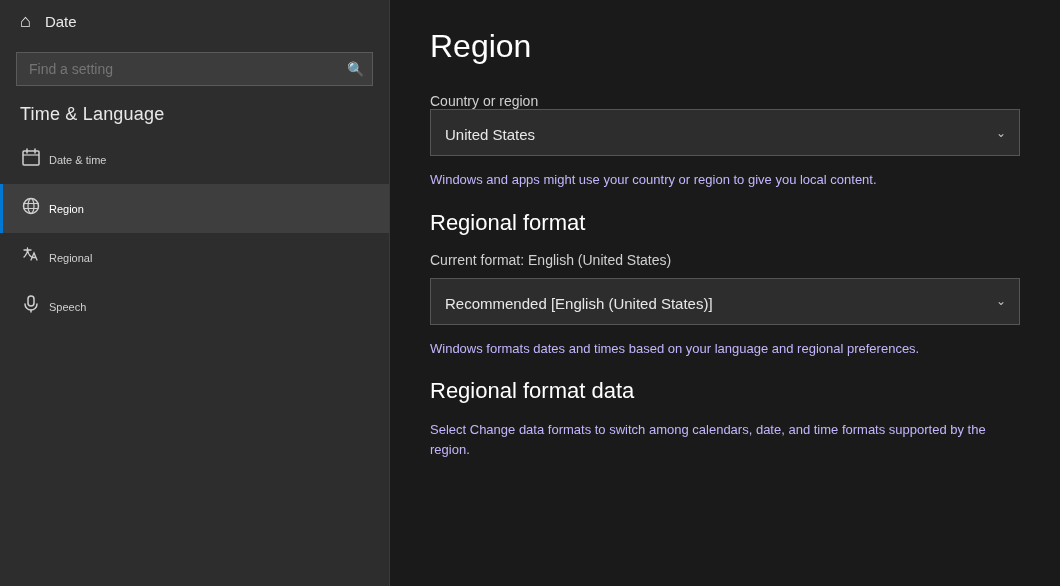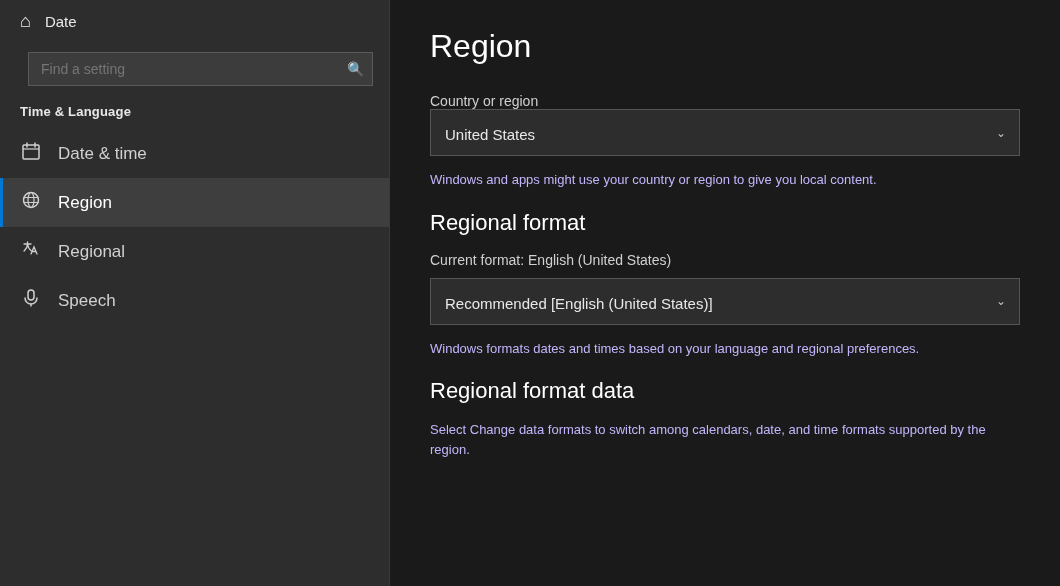--- a/index.html
+++ b/index.html
@@ -35,21 +35,20 @@
       cursor: pointer;
     }
 
     .home-icon {
       font-size: 18px;
       line-height: 1;
     }
 
     .search-container {
       padding: 10px 16px 14px 16px;
-      margin-left: 12px;
     }
 
     .search-box {
       width: 100%;
       background: #3c3c3c;
       border: 1px solid #5a5a5a;
       color: #c8c8c8;
       font-size: 14px;
       padding: 8px 36px 8px 12px;
       outline: none;
@@ -67,33 +66,33 @@
       right: 8px;
       background: none;
       border: none;
       color: #aaa;
       font-size: 14px;
       cursor: pointer;
       padding: 0;
     }
 
     .section-title {
-      font-size: 13px;
-      font-weight: 700;
+      font-size: 18px;
+      font-weight: 400;
       color: #e8e8e8;
       padding: 4px 20px 10px 20px;
       letter-spacing: 0.2px;
     }
 
     .nav-item {
       display: flex;
       align-items: center;
-      gap: 16px;
+      gap: 7px;
       padding: 13px 20px;
-      font-size: 17px;
+      font-size: 11px;
       color: #d0d0d0;
       cursor: pointer;
       position: relative;
     }
 
     .nav-item.active {
       background: #3e3e3e;
       color: #ffffff;
     }
 

